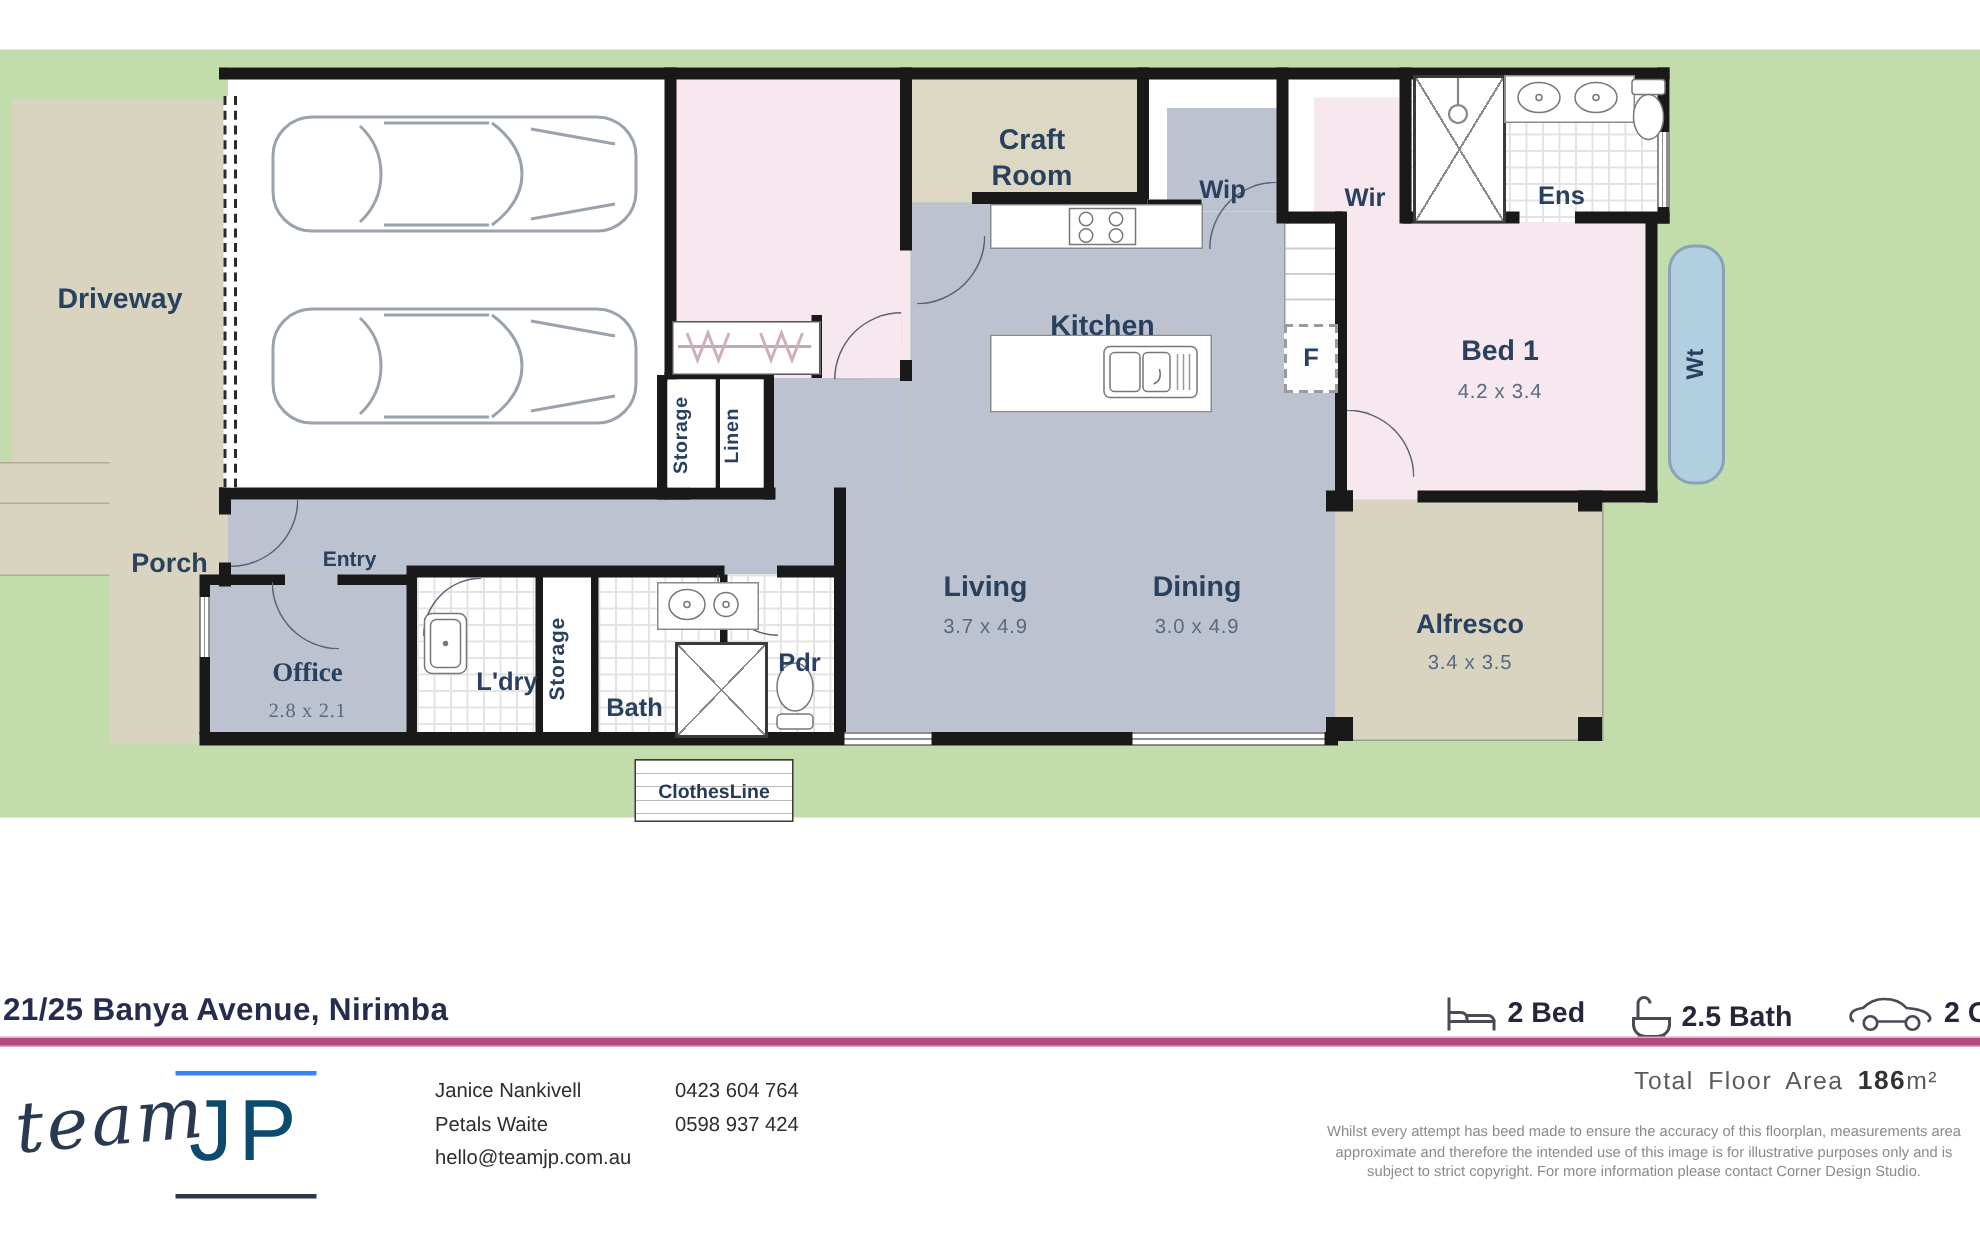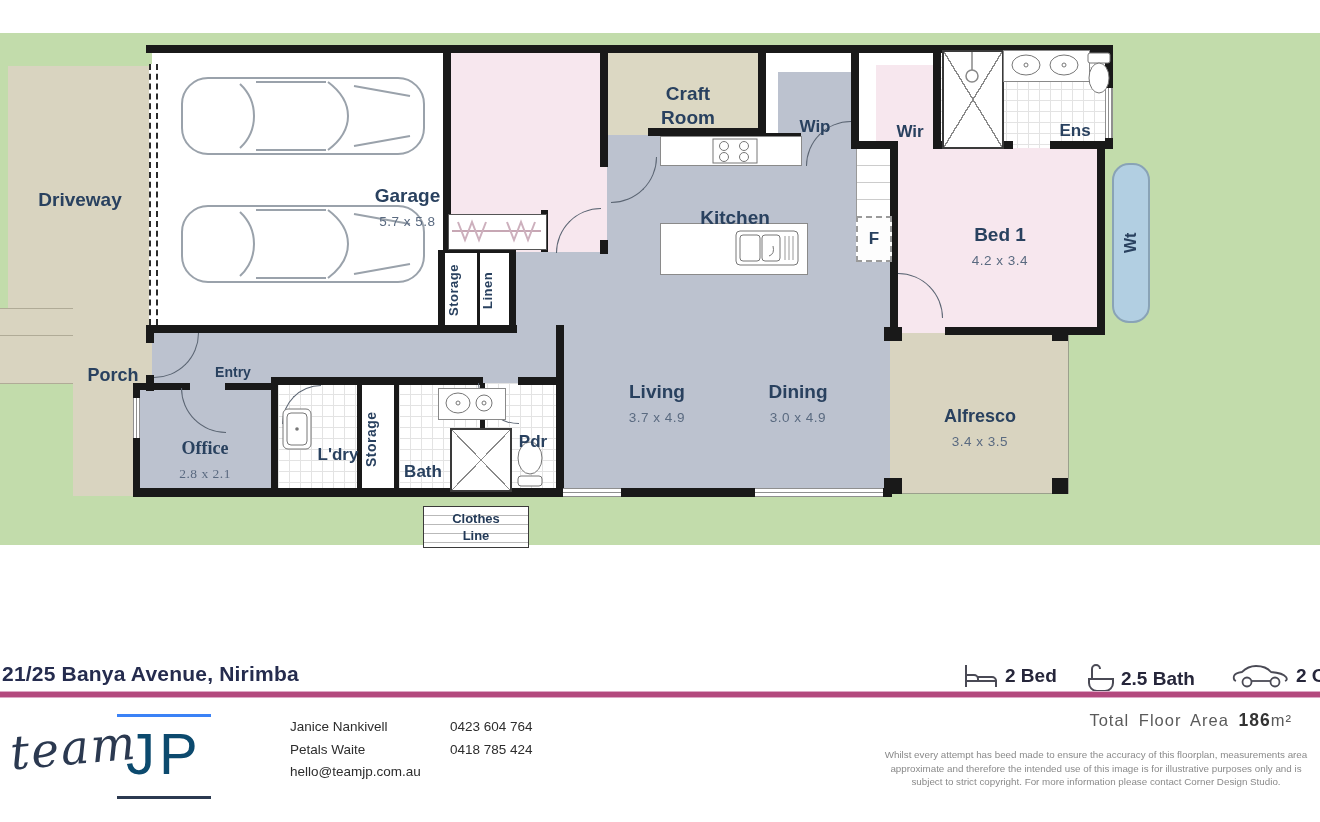--- a/index.html
+++ b/index.html
@@ -38,21 +38,21 @@
       linear-gradient(to bottom right,transparent 49.3%,#8a8a8a 49.3% 50.7%,transparent 50.7%),#fff;
       border:2px solid #3a3a3a;}
   .bench{background:#fff;border:1px solid #8a8a8a;}
   .tank{background:#b2cfe2;border:2px solid #89a3b6;border-radius:17px;}
   .tank span{position:absolute;left:0;top:0;right:0;bottom:0;display:flex;align-items:center;justify-content:center;
      writing-mode:vertical-rl;transform:rotate(180deg);color:#29415f;font-weight:700;font-size:16px;}
   .fridge{background:#fdfdfd;border:2px dashed #9a9a9a;display:flex;align-items:center;justify-content:center;
      color:#29415f;font-weight:700;font-size:17px;}
   .closet{background:#fff;border:1px solid #555;}
   .clothes{background:repeating-linear-gradient(#fff 0 8px,#b9b9b9 8px 9px);border:1.5px solid #3a3a3a;
-     display:flex;flex-direction:column;align-items:center;justify-content:center;}
+     display:flex;flex-direction:row;align-items:center;justify-content:center;}
   .clothes span{color:#233a58;font-weight:700;font-size:13px;line-height:17px;background:transparent;}
   
   .address{position:absolute;left:2px;top:662px;font-size:21px;font-weight:700;color:#252c4e;letter-spacing:.2px;}
   .feat{position:absolute;top:663px;display:flex;align-items:center;gap:6px;color:#26263a;font-weight:700;font-size:19px;white-space:nowrap;}
   .pinkline{position:absolute;left:0;top:692px;width:1320px;height:5px;background:#b3497e;
      box-shadow:0 -1px 0 #dda8c5,0 1px 0 #dda8c5;}
   
   .logo-script{position:absolute;left:10px;top:720px;font-family:"DejaVu Serif",serif;font-style:italic;
      font-size:47px;color:#2b3950;transform:rotate(-5deg);letter-spacing:2px;}
   .logo-jp{position:absolute;left:117px;top:714px;color:#0c4a6e;font-size:58px;font-weight:500;
@@ -246,25 +246,24 @@
   <div class="abs tank" style="left:1112px;top:163px;width:34px;height:156px;">
     <span>Wt</span>
   </div>
 
   <div class="abs clothes" style="left:423px;top:506px;width:104px;height:40px;">
     <span>Clothes</span>
     <span>Line</span>
   </div>
 
   <div class="rl" style="left:15px;top:168px;width:130px;"><span>Driveway</span></div>
-  <div class="rl" style="left:355px;top:164px;width:105px;"><span>Garage</span><span class="dim">5.7 x 5.8</span></div>
   <div class="rl" style="left:644px;top:62px;width:88px;"><span>Craft Room</span></div>
   <div class="rl small" style="left:790px;top:96px;width:50px;"><span>Wip</span></div>
   <div class="rl small" style="left:886px;top:101px;width:48px;"><span>Wir</span></div>
-  <div class="rl small" style="left:1048px;top:100px;width:54px;"><span>Ens</span></div>
+  <div class="rl small" style="left:1014px;top:100px;width:54px;"><span>Ens</span></div>
   <div class="rl" style="left:692px;top:186px;width:86px;"><span>Kitchen</span></div>
   <div class="rl" style="left:952px;top:203px;width:96px;"><span>Bed 1</span><span class="dim">4.2  x 3.4</span></div>
   <div class="rl" style="left:80px;top:344px;width:66px;font-size:18px;"><span>Porch</span></div>
   <div class="rl" style="left:200px;top:344px;width:66px;font-size:14px;"><span>Entry</span></div>
   <div class="rl" style="left:168px;top:417px;width:74px;font-size:18px;font-family:Liberation Serif, serif;"><span>Office</span><span class="dim">2.8  x 2.1</span></div>
   <div class="rl small" style="left:312px;top:424px;width:52px;"><span>L'dry</span></div>
   <div class="vlabel" style="left:363px;top:400px;width:30px;height:78px;"><span>Storage</span></div>
   <div class="rl small" style="left:396px;top:441px;width:54px;"><span>Bath</span></div>
   <div class="rl small" style="left:510px;top:411px;width:46px;"><span>Pdr</span></div>
   <div class="rl" style="left:618px;top:360px;width:78px;"><span>Living</span><span class="dim">3.7  x 4.9</span></div>
@@ -313,21 +312,21 @@
   <div class="logo-script">team</div>
   <div class="logo-jp">JP</div>
 
   <div class="contact" style="left:290px;top:716px;">
     <div>Janice Nankivell</div>
     <div>Petals Waite</div>
     <div>hello@teamjp.com.au</div>
   </div>
   <div class="contact" style="left:450px;top:716px;">
     <div>0423 604 764</div>
-    <div>0418 785 424</div>
+    <div>0598 937 424</div>
   </div>
 
   <div class="totarea">
     <span>Total Floor Area</span>
     <b><span>186</span></b><span>m²</span>
   </div>
 
   <div class="disclaimer">
     <div>Whilst every attempt has beed made to ensure the accuracy of this floorplan, measurements area</div>
     <div>approximate and therefore the intended use of this image is for illustrative purposes only and is</div>

